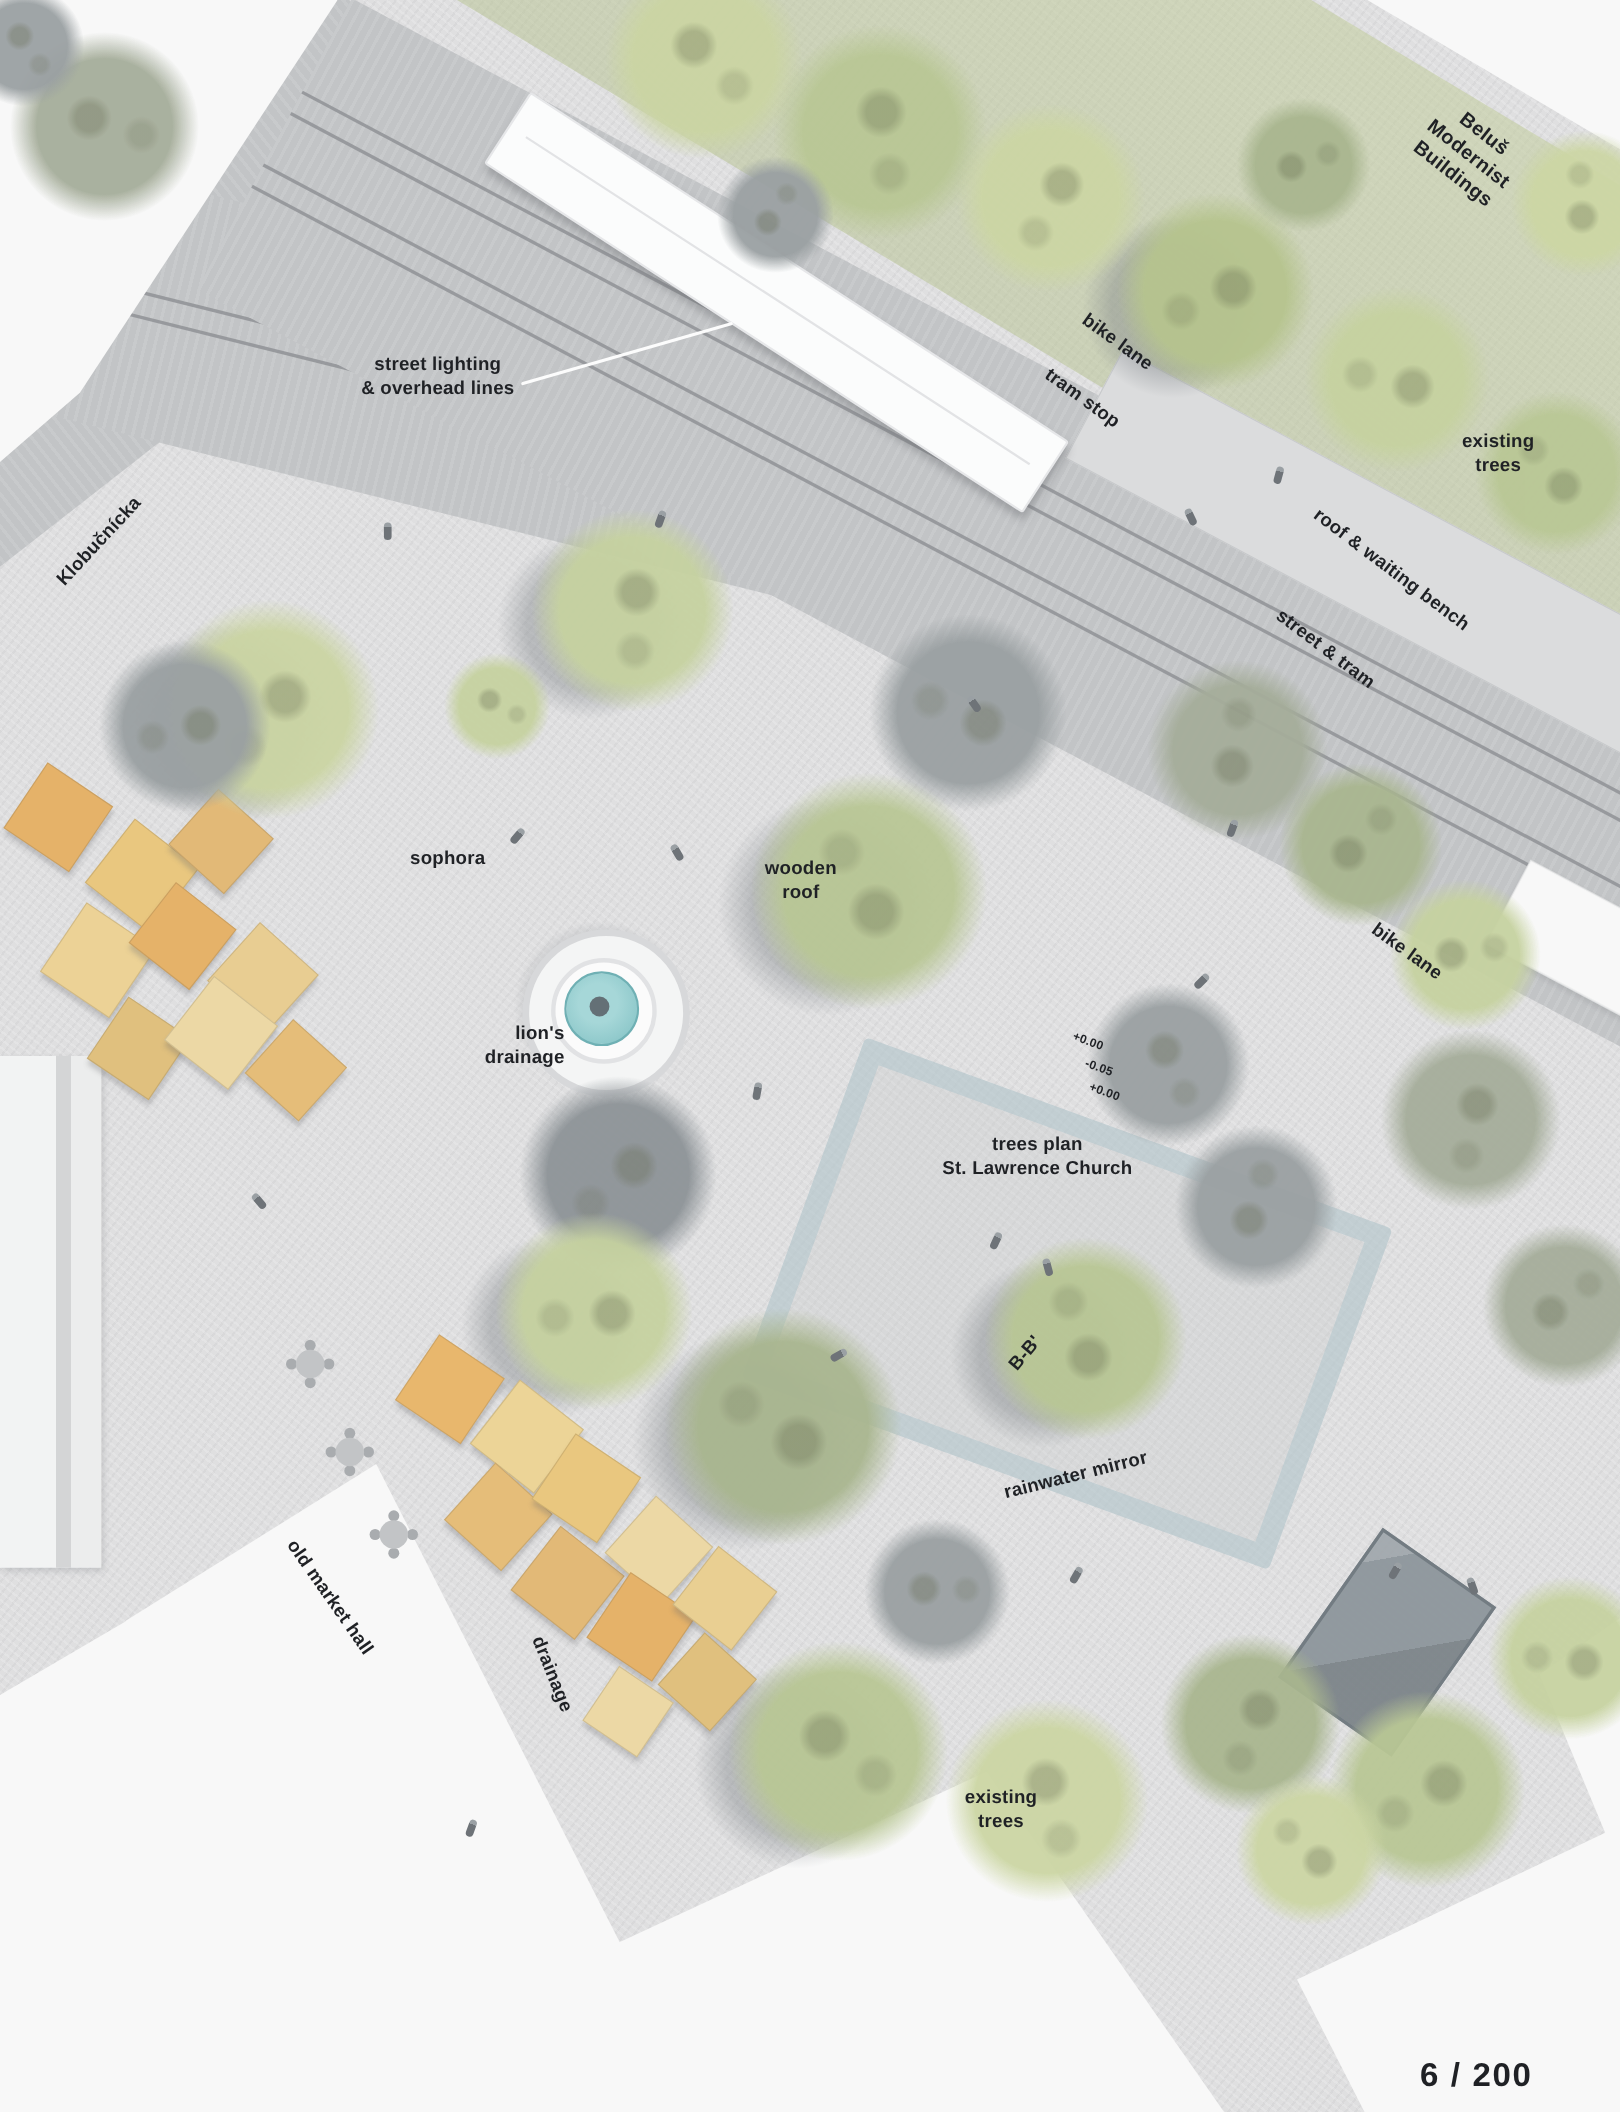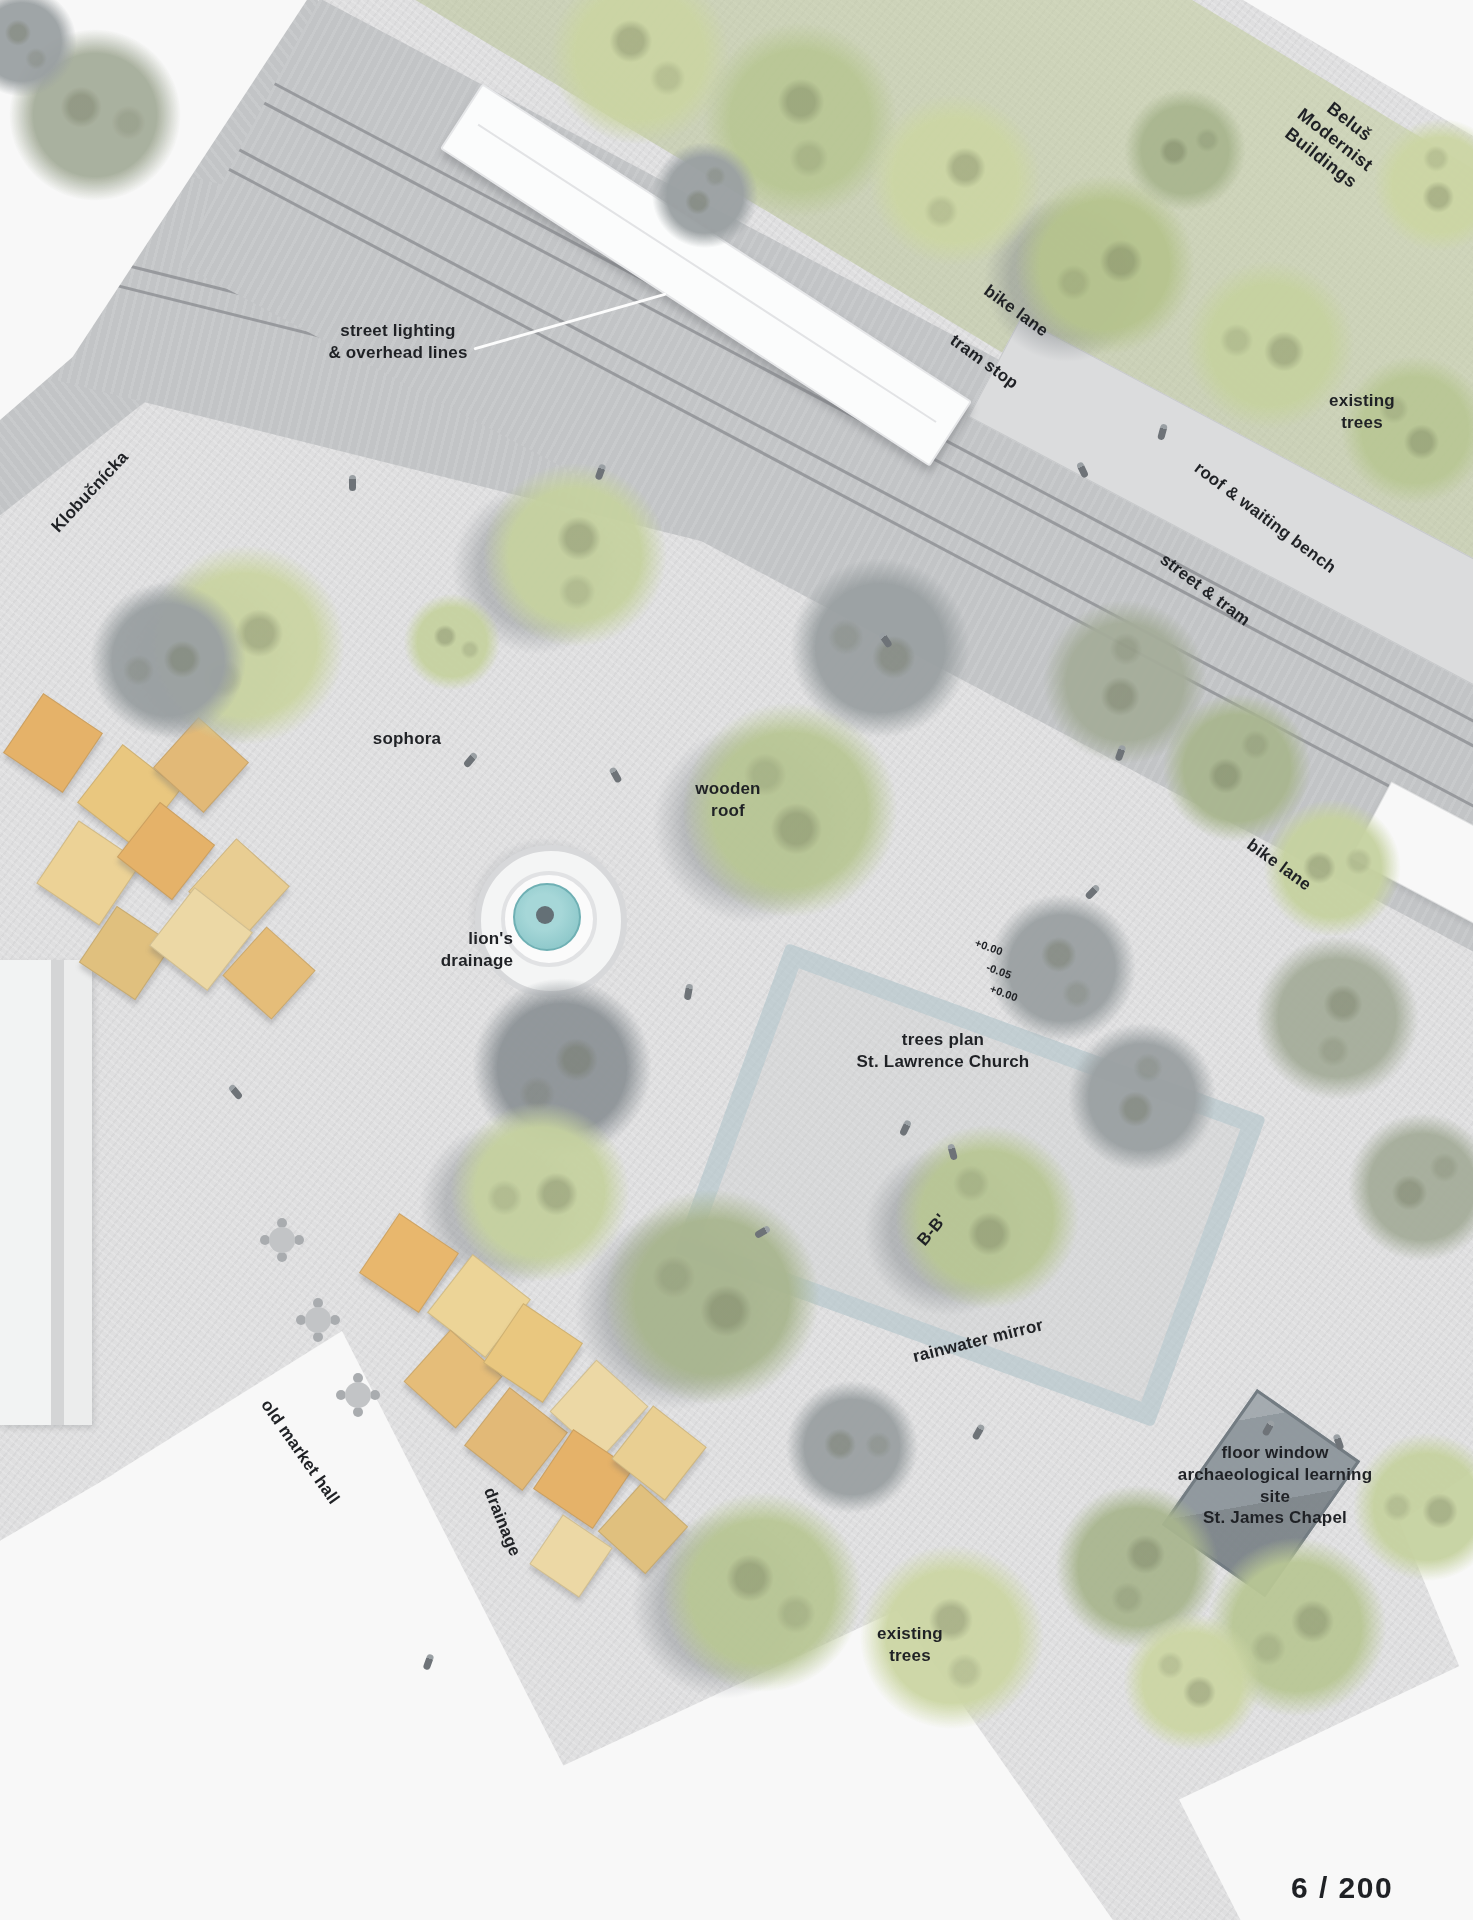--- a/index.html
+++ b/index.html
@@ -196,34 +196,31 @@
   <div class="lbl big" style="left:1335px;top:140px;--r:38deg">Beluš Modernist Buildings</div>
   <div class="lbl" style="left:1016px;top:311px;--r:36deg">bike lane</div>
   <div class="lbl" style="left:984px;top:362px;--r:36deg">tram stop</div>
   <div class="lbl" style="left:398px;top:342px;">street lighting
 &amp; overhead lines</div>
   <div class="lbl" style="left:1362px;top:412px;">existing
 trees</div>
   <div class="lbl" style="left:90px;top:492px;--r:-47deg">Klobučnícka</div>
   <div class="lbl" style="left:1265px;top:518px;--r:37deg">roof &amp; waiting bench</div>
   <div class="lbl" style="left:1205px;top:590px;--r:37deg">street &amp; tram</div>
-  <div class="lbl" style="left:407px;top:739px;">sophora</div>
+  <div class="lbl" style="left:407px;top:780px;">sophora</div>
   <div class="lbl" style="left:728px;top:800px;">wooden
 roof</div>
   <div class="lbl" style="left:1279px;top:865px;--r:36deg">bike lane</div>
   <div class="lbl right" style="left:477px;top:950px;">lion's
 drainage</div>
   <div class="lbl tiny" style="left:989px;top:947px;--r:20deg">+0.00</div>
   <div class="lbl tiny" style="left:999px;top:971px;--r:20deg">-0.05</div>
   <div class="lbl tiny" style="left:1004px;top:993px;--r:20deg">+0.00</div>
   <div class="lbl" style="left:943px;top:1051px;">trees plan
 St. Lawrence Church</div>
   <div class="lbl" style="left:932px;top:1230px;--r:-50deg">B-B'</div>
   <div class="lbl" style="left:978px;top:1341px;--r:-14deg">rainwater mirror</div>
   <div class="lbl" style="left:300px;top:1452px;--r:55deg">old market hall</div>
   <div class="lbl" style="left:502px;top:1522px;--r:68deg">drainage</div>
-  <div class="lbl" style="left:1275px;top:1485px;">floor window
-archaeological learning site
-St. James Chapel</div>
   <div class="lbl" style="left:910px;top:1645px;">existing
 trees</div>
   <div class="lbl scale-lbl" style="left:1342px;top:1888px;">6 / 200</div>
 </div>
 
 </body></html>

